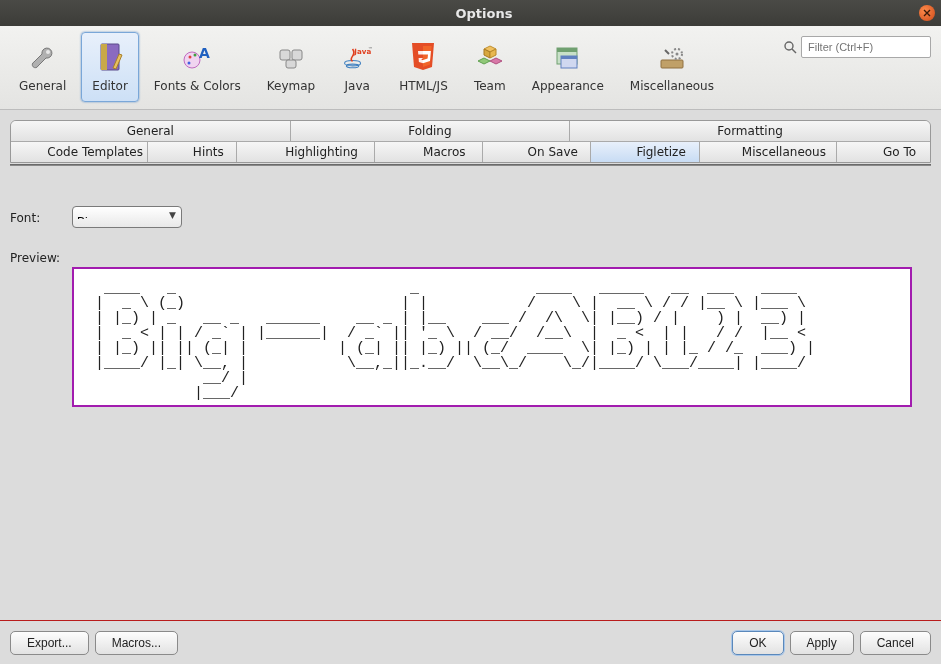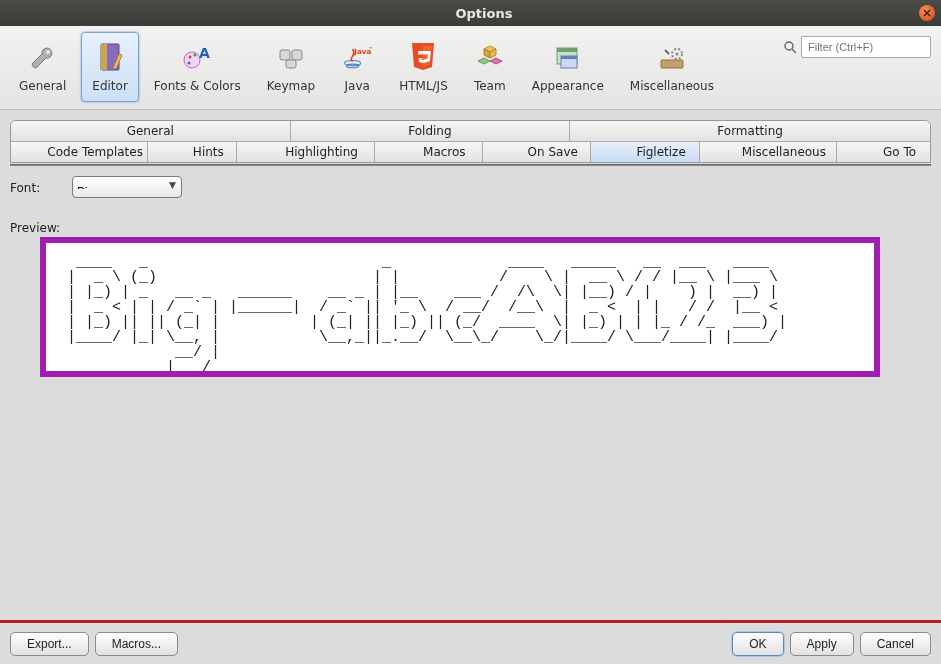--- a/index.html
+++ b/index.html
@@ -22,30 +22,30 @@
 
 .tab-container { border: 1px solid #999; border-radius: 6px 6px 0 0; overflow: hidden; margin-bottom: 1px; }
 .tabrow { display: flex; }
 .tabrow .tab { flex: 1; text-align: center; padding: 3px 4px; font-size: 12px; color: #222; background: linear-gradient(#f6f6f6, #e2e2e2); border-right: 1px solid #aaa; border-bottom: 1px solid #aaa; cursor: pointer; }
 .tabrow .tab:last-child { border-right: none; }
 .tabrow .tab.active { background: linear-gradient(#e8f0fb, #c8dcf4); }
 .tabrow.row2 .tab { border-bottom: none; padding-left: 36px; }
 .divider-line { height: 2px; background: #8a8a8a; border-top: 1px solid #6a6a6a; }
 
 .form-area { padding: 8px 0 0 0; }
-.form-row { display: flex; align-items: center; padding: 2px 0; }
+.form-row { display: flex; align-items: center; padding: 2px 0; margin-top: 30px; }
 .form-row .lbl { width: 62px; color: #222; font-size: 12px; }
 .select-wrap { position: relative; width: 110px; }
 .select-wrap select { width: 100%; height: 22px; border: 1px solid #7a7a7a; border-radius: 4px; background: linear-gradient(#fff, #e8e8e8); font-size: 12px; padding: 8px 4px; appearance: none; }
 .select-wrap::after { content: "▼"; position: absolute; right: 6px; top: 4px; font-size: 9px; color: #444; pointer-events: none; }
 
-.preview-box { margin-left: 30px; width: 840px; height: 140px; border: 6px solid #a21caf; background: #fff; padding: 12px; overflow: hidden; }
+.preview-box { margin-left: 62px; width: 840px; height: 140px; border: 2px solid #a21caf; background: #fff; padding: 12px; overflow: hidden; }
 .preview-box .ascii { font-family: "Courier New", monospace; font-size: 15px; line-height: 15px; white-space: pre; color: #222; }
 
-.footer { height: 44px; background: #dcdcdc; display: flex; align-items: center; padding: 12px 10px; border-top: 3px solid #b91c1c; }
+.footer { height: 44px; background: #dcdcdc; display: flex; align-items: center; padding: 12px 10px; border-top: 1px solid #b91c1c; }
 .footer .btn { height: 24px; padding: 0 16px; border: 1px solid #8a8a8a; border-radius: 5px; background: linear-gradient(#fdfdfd, #e2e2e2); font-size: 12px; color: #222; cursor: pointer; margin-right: 6px; }
 .footer .spacer { flex: 1; }
 .footer .btn.default { border: 1px solid #5a88bb; box-shadow: 0 0 0 1px #a8c6e8; }
 </style>
 </head>
 <body>
 
 <div class="titlebar">
   <span class="title">Options</span>
   <div class="close-btn">

